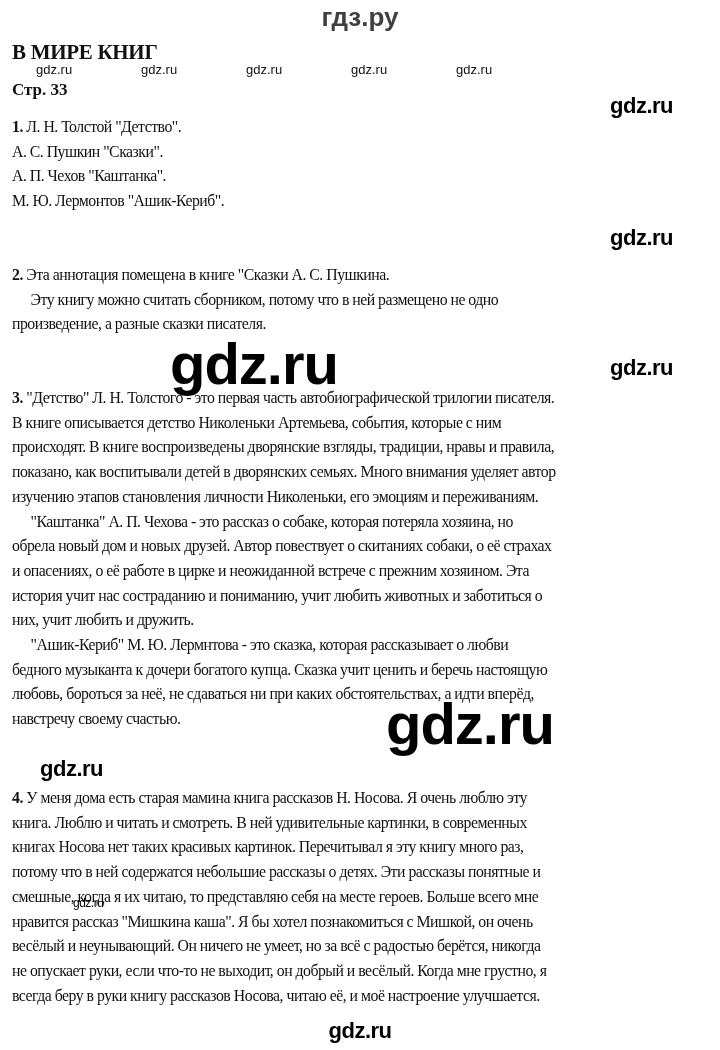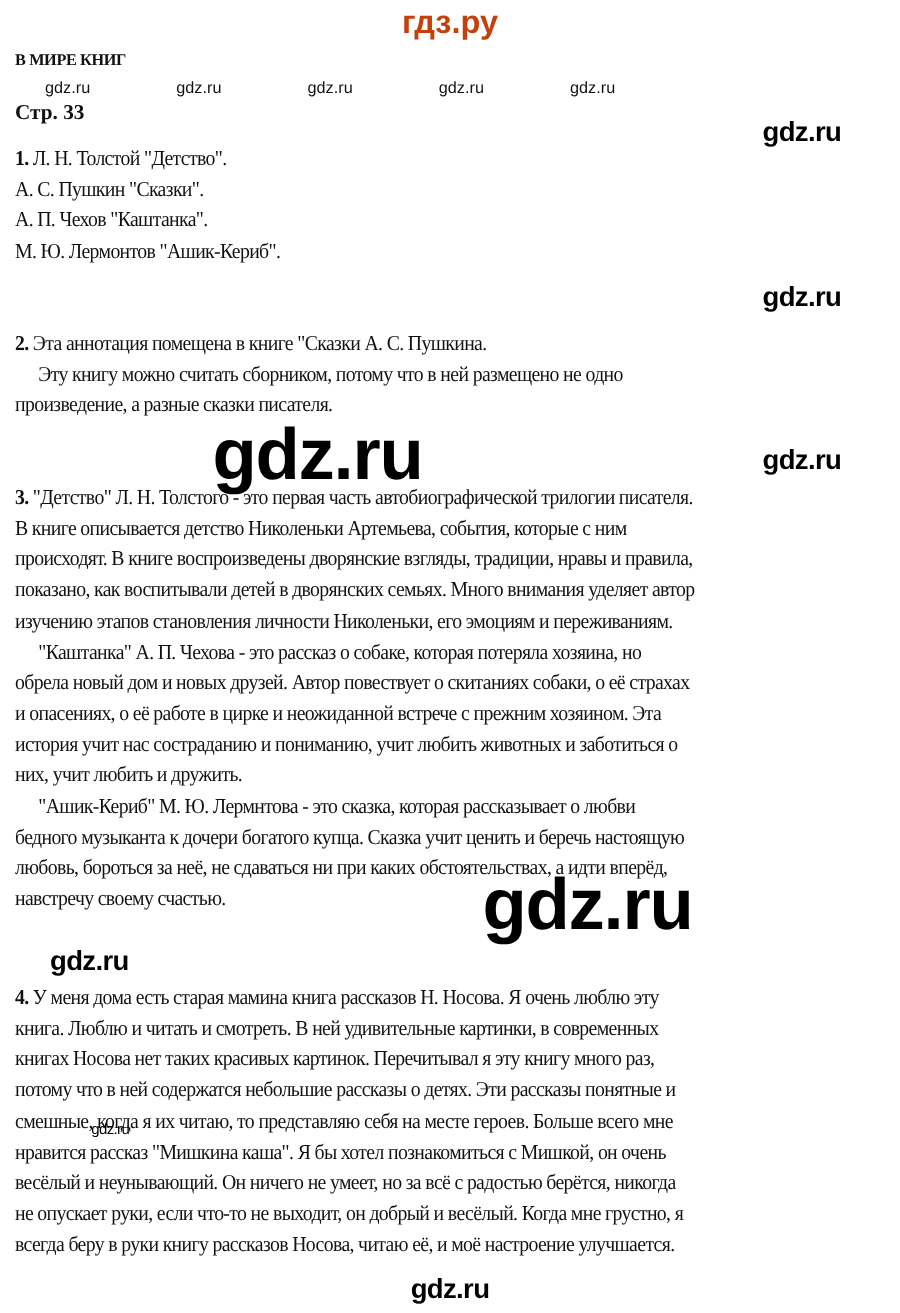--- a/index.html
+++ b/index.html
@@ -4,25 +4,25 @@
   <style>
     html, body { margin: 0; padding: 0; background: #ffffff; }
     body {
       width: 720px; height: 1050px; position: relative; overflow: hidden;
       color: #111111;
       font-family: "Liberation Serif", "DejaVu Serif", serif;
     }
     .site-title {
       position: absolute; left: 0; width: 720px; top: 2px; text-align: center;
       font-family: "Liberation Sans", "DejaVu Sans", sans-serif;
-      font-size: 26px; font-weight: bold; color: #c2410c;
+      font-size: 26px; font-weight: bold; color: #404040;
     }
     .doc-title {
       position: absolute; left: 12px; top: 40px;
-      font-size: 13px; font-weight: bold; letter-spacing: -0.3px;
+      font-size: 21px; font-weight: bold; letter-spacing: -0.3px;
     }
     .small-wm {
       position: absolute; top: 62px;
       font-family: "Liberation Sans", "DejaVu Sans", sans-serif;
       font-size: 13px; color: #111;
     }
     .page-ref {
       position: absolute; left: 12px; top: 80px;
       font-size: 17px; font-weight: bold; text-align: center;
     }

